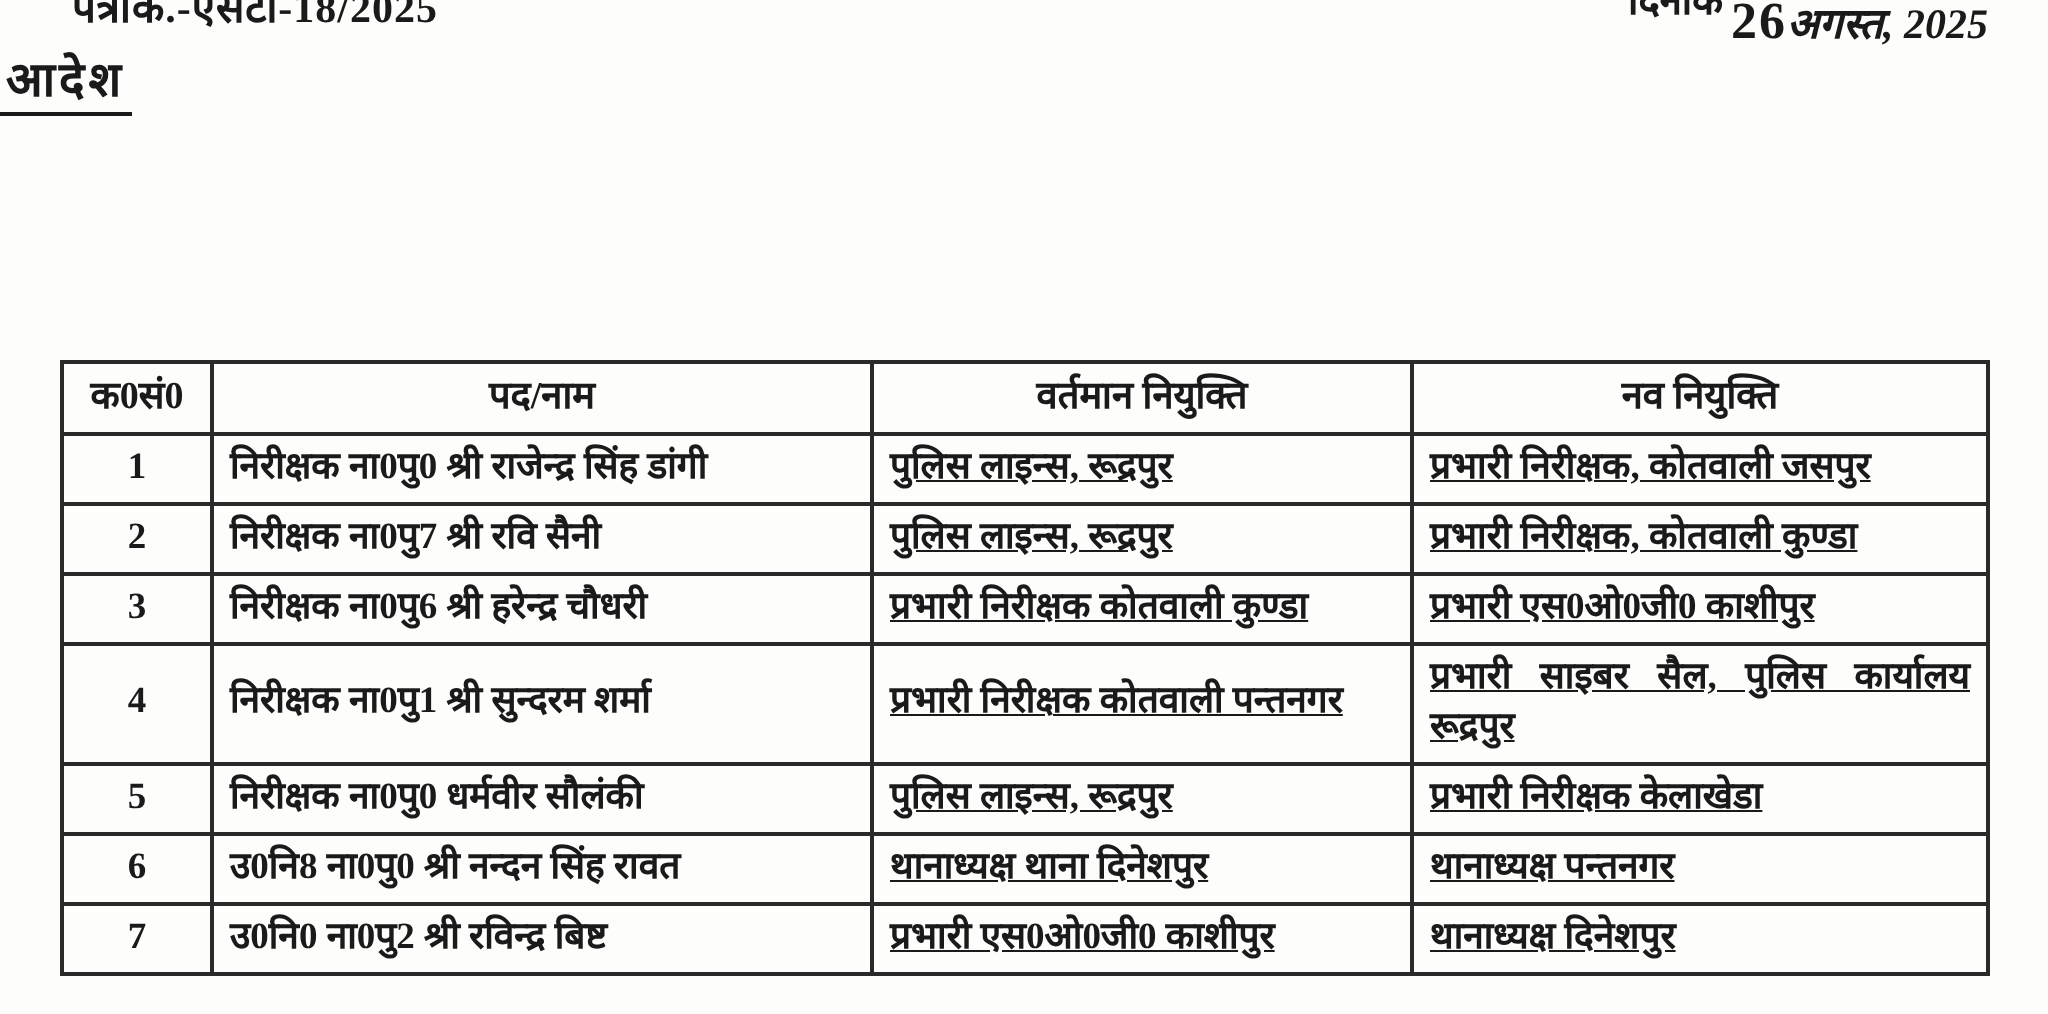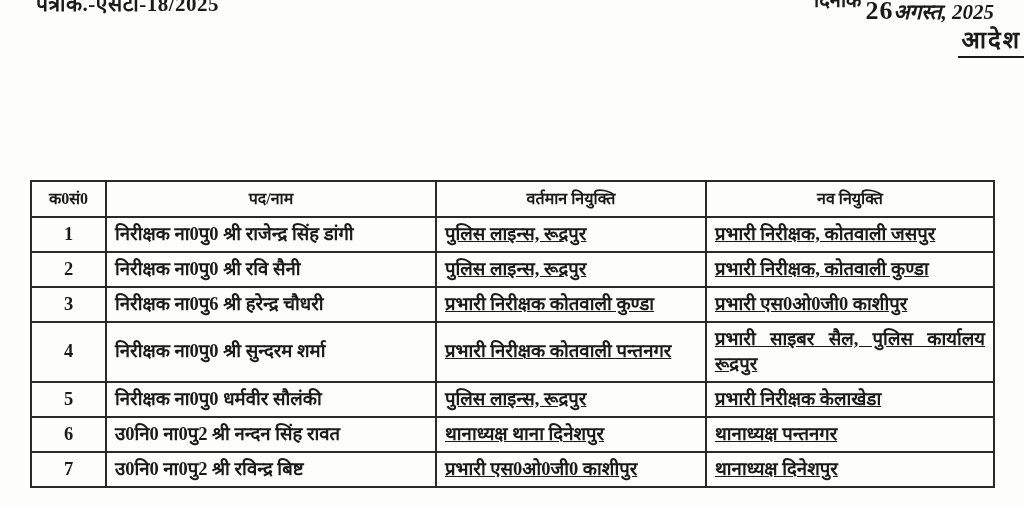--- a/index.html
+++ b/index.html
@@ -47,21 +47,21 @@
     letter-spacing:1px;
   }
   .date-line .date-rest{
     font-size:21px;
     font-style:italic;
   }
   
   .title-wrap{
     position:absolute;
     top:22px;left:0;right:0;
-    text-align:right;
+    text-align:left;
   }
   .title{
     display:inline-block;
     font-size:24px;
     font-weight:700;
     letter-spacing:2px;
     border-bottom:2.5px solid var(--text);
     padding:0 3px 1px 3px;
   }
   
@@ -89,21 +89,21 @@
   .order-table th,.order-table td{
     border:2px solid var(--border);
     padding:4px 8px;
     vertical-align:middle;
     line-height:1.35;
   }
   .order-table th{
     font-weight:700;
     text-align:center;
     height:36px;
-    font-size:16px;
+    font-size:19px;
   }
   .order-table col.c-serial{width:75px;}
   .order-table col.c-name{width:330px;}
   .order-table col.c-current{width:270px;}
   .order-table col.c-new{width:288px;}
   .order-table td:first-child{text-align:center;font-weight:700;}
   .order-table td:nth-child(n+3){text-align:justify;text-decoration:underline;}
   .order-table tr{height:33px;}
 </style>
 </head>
@@ -139,45 +139,45 @@
     </thead>
     <tbody>
         <tr>
           <td>1</td>
           <td>निरीक्षक ना0पु0 श्री राजेन्द्र सिंह डांगी</td>
           <td>पुलिस लाइन्स, रूद्रपुर</td>
           <td>प्रभारी निरीक्षक, कोतवाली जसपुर</td>
         </tr>
         <tr>
           <td>2</td>
-          <td>निरीक्षक ना0पु0 श्री रवि सैनी</td>
+          <td>निरीक्षक ना0पु7 श्री रवि सैनी</td>
           <td>पुलिस लाइन्स, रूद्रपुर</td>
           <td>प्रभारी निरीक्षक, कोतवाली कुण्डा</td>
         </tr>
         <tr>
           <td>3</td>
           <td>निरीक्षक ना0पु6 श्री हरेन्द्र चौधरी</td>
           <td>प्रभारी निरीक्षक कोतवाली कुण्डा</td>
           <td>प्रभारी एस0ओ0जी0 काशीपुर</td>
         </tr>
         <tr>
           <td>4</td>
-          <td>निरीक्षक ना0पु0 श्री सुन्दरम शर्मा</td>
+          <td>निरीक्षक ना0पु1 श्री सुन्दरम शर्मा</td>
           <td>प्रभारी निरीक्षक कोतवाली पन्तनगर</td>
           <td>प्रभारी साइबर सैल, पुलिस कार्यालय रूद्रपुर</td>
         </tr>
         <tr>
           <td>5</td>
           <td>निरीक्षक ना0पु0 धर्मवीर सौलंकी</td>
           <td>पुलिस लाइन्स, रूद्रपुर</td>
           <td>प्रभारी निरीक्षक केलाखेडा</td>
         </tr>
         <tr>
           <td>6</td>
-          <td>उ0नि0 ना0पु2 श्री नन्दन सिंह रावत</td>
+          <td>उ0नि8 ना0पु0 श्री नन्दन सिंह रावत</td>
           <td>थानाध्यक्ष थाना दिनेशपुर</td>
           <td>थानाध्यक्ष पन्तनगर</td>
         </tr>
         <tr>
           <td>7</td>
           <td>उ0नि0 ना0पु2 श्री रविन्द्र बिष्ट</td>
           <td>प्रभारी एस0ओ0जी0 काशीपुर</td>
           <td>थानाध्यक्ष दिनेशपुर</td>
         </tr>
       </tbody>

